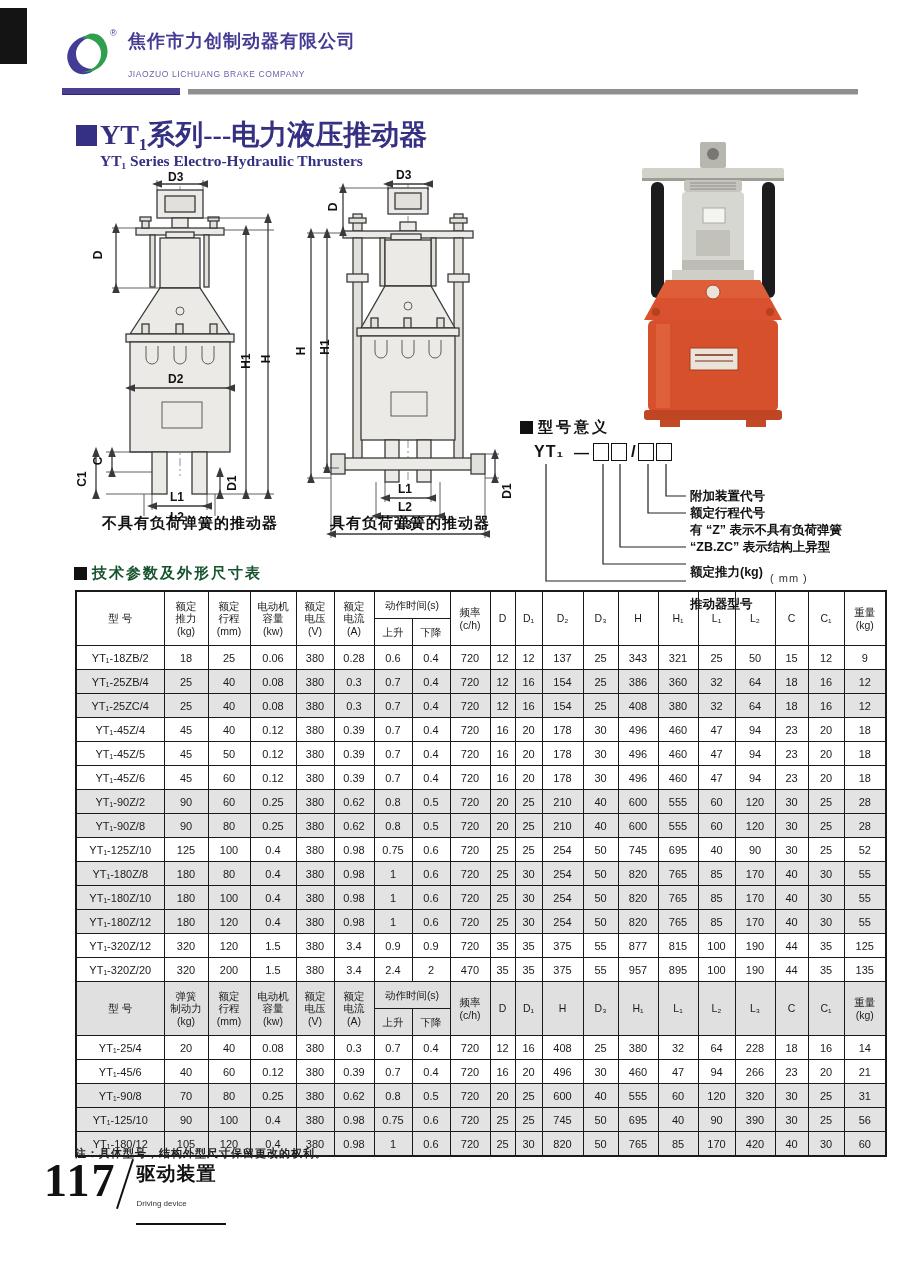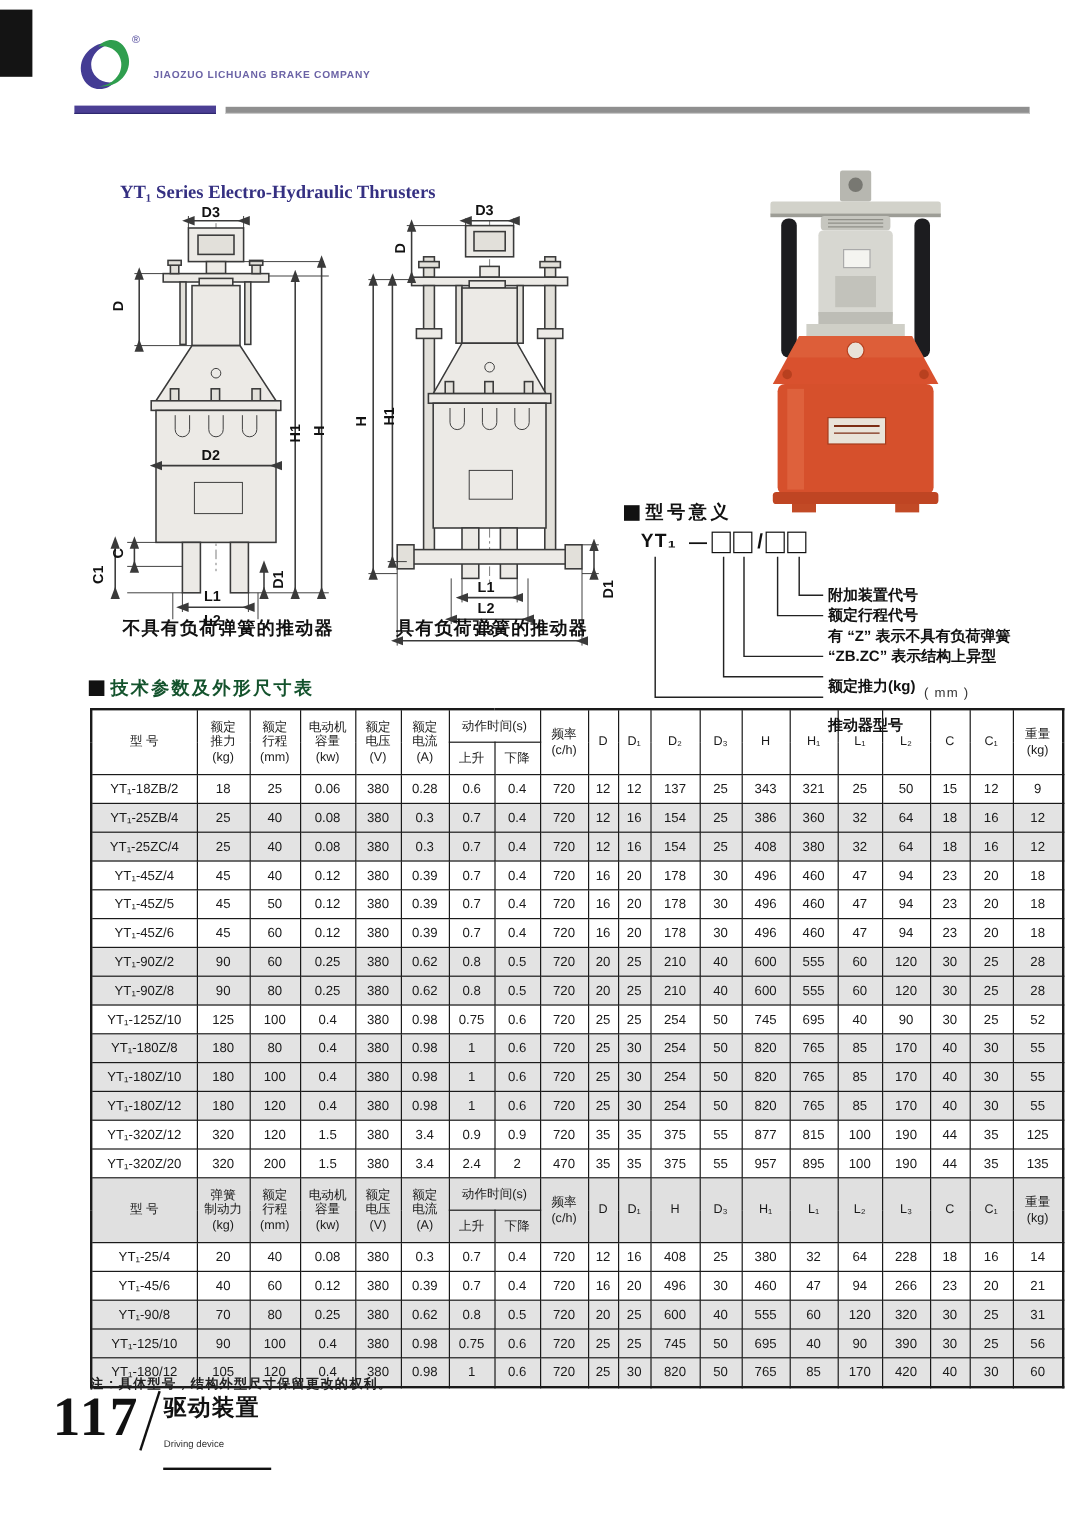--- a/index.html
+++ b/index.html
@@ -5,21 +5,21 @@
   html,body{margin:0;padding:0;background:#fff;}
   .page{position:relative;width:900px;height:1273px;background:#fff;overflow:hidden;
         font-family:"Liberation Sans","DejaVu Sans",sans-serif;color:#1a1a1a;}
   
   .corner-bar{position:absolute;left:0;top:8px;width:27px;height:56px;background:#141414;}
   
   .brand{position:absolute;left:60px;top:26px;display:flex;align-items:center;}
   .brand-logo{width:60px;height:56px;}
   .brand-text{margin-left:8px;}
   .company-cn{font-size:18px;font-weight:bold;color:#443c94;letter-spacing:1px;}
-  .company-en{font-size:8.5px;color:#6b63a6;letter-spacing:0.6px;margin-top:16px;font-weight:bold;}
+  .company-en{font-size:8.5px;color:#6b63a6;letter-spacing:0.6px;margin-top:16px;}
   .rule{position:absolute;left:62px;top:88px;width:796px;height:8px;}
   .rule-purple{position:absolute;left:0;top:0;width:118px;height:6px;background:#4b3f94;border-bottom:1px solid #2e2870;}
   .rule-gray{position:absolute;left:126px;top:1px;width:670px;height:5px;background:#8f8f8f;border-bottom:1px solid #c9c9c9;}
   
   .title{position:absolute;left:76px;top:116px;font-family:"Liberation Serif","DejaVu Serif",serif;
          font-size:28px;font-weight:bold;color:#353082;display:flex;align-items:center;}
   .title .sq{display:inline-block;width:21px;height:21px;background:#353082;margin-right:3px;}
   .subtitle{position:absolute;left:100px;top:152px;font-family:"Liberation Serif","DejaVu Serif",serif;
             font-size:15.5px;font-weight:bold;color:#353082;}
   
@@ -76,28 +76,33 @@
 
   <div class="corner-bar"></div>
 
   <div class="brand">
     <svg class="brand-logo" viewBox="0 0 60 56">
       <path d="M8,36 C4,20 20,6 38,10 C26,10 16,18 16,28 C16,38 26,45 36,42 C28,52 12,50 8,36 Z" fill="#443c94"></path>
       <path d="M46,18 C52,32 40,48 22,46 C34,45 42,36 41,26 C40,17 31,11 22,13 C29,4 42,6 46,18 Z" fill="#2f9e4e"></path>
       <text x="50" y="10" font-size="9" fill="#443c94">®</text>
     </svg>
     <div class="brand-text">
+      <div class="company-cn">焦作市力创制动器有限公司</div>
       <div class="company-en">JIAOZUO LICHUANG BRAKE COMPANY</div>
     </div>
   </div>
   <div class="rule">
     <span class="rule-purple"></span>
     <span class="rule-gray"></span>
   </div>
 
+  <div class="title">
+    <span class="sq"></span>
+    <span>YT₁系列---电力液压推动器</span>
+  </div>
   <div class="subtitle">YT₁ Series Electro-Hydraulic Thrusters</div>
 
   <div class="diagram" style="left:62px;top:176px;width:235px;height:340px;">
     <svg width="235" height="340" viewBox="0 0 235 340">
       <defs>
         <marker id="ar" markerWidth="8" markerHeight="8" refX="4" refY="4" orient="auto">
           <path d="M0,4 L8,1 L8,7 Z" fill="#3a3a3a"></path>
         </marker>
       </defs>
       <line x1="118" y1="10" x2="118" y2="300" stroke="#777" stroke-width="0.8" stroke-dasharray="8 3 2 3"></line>

